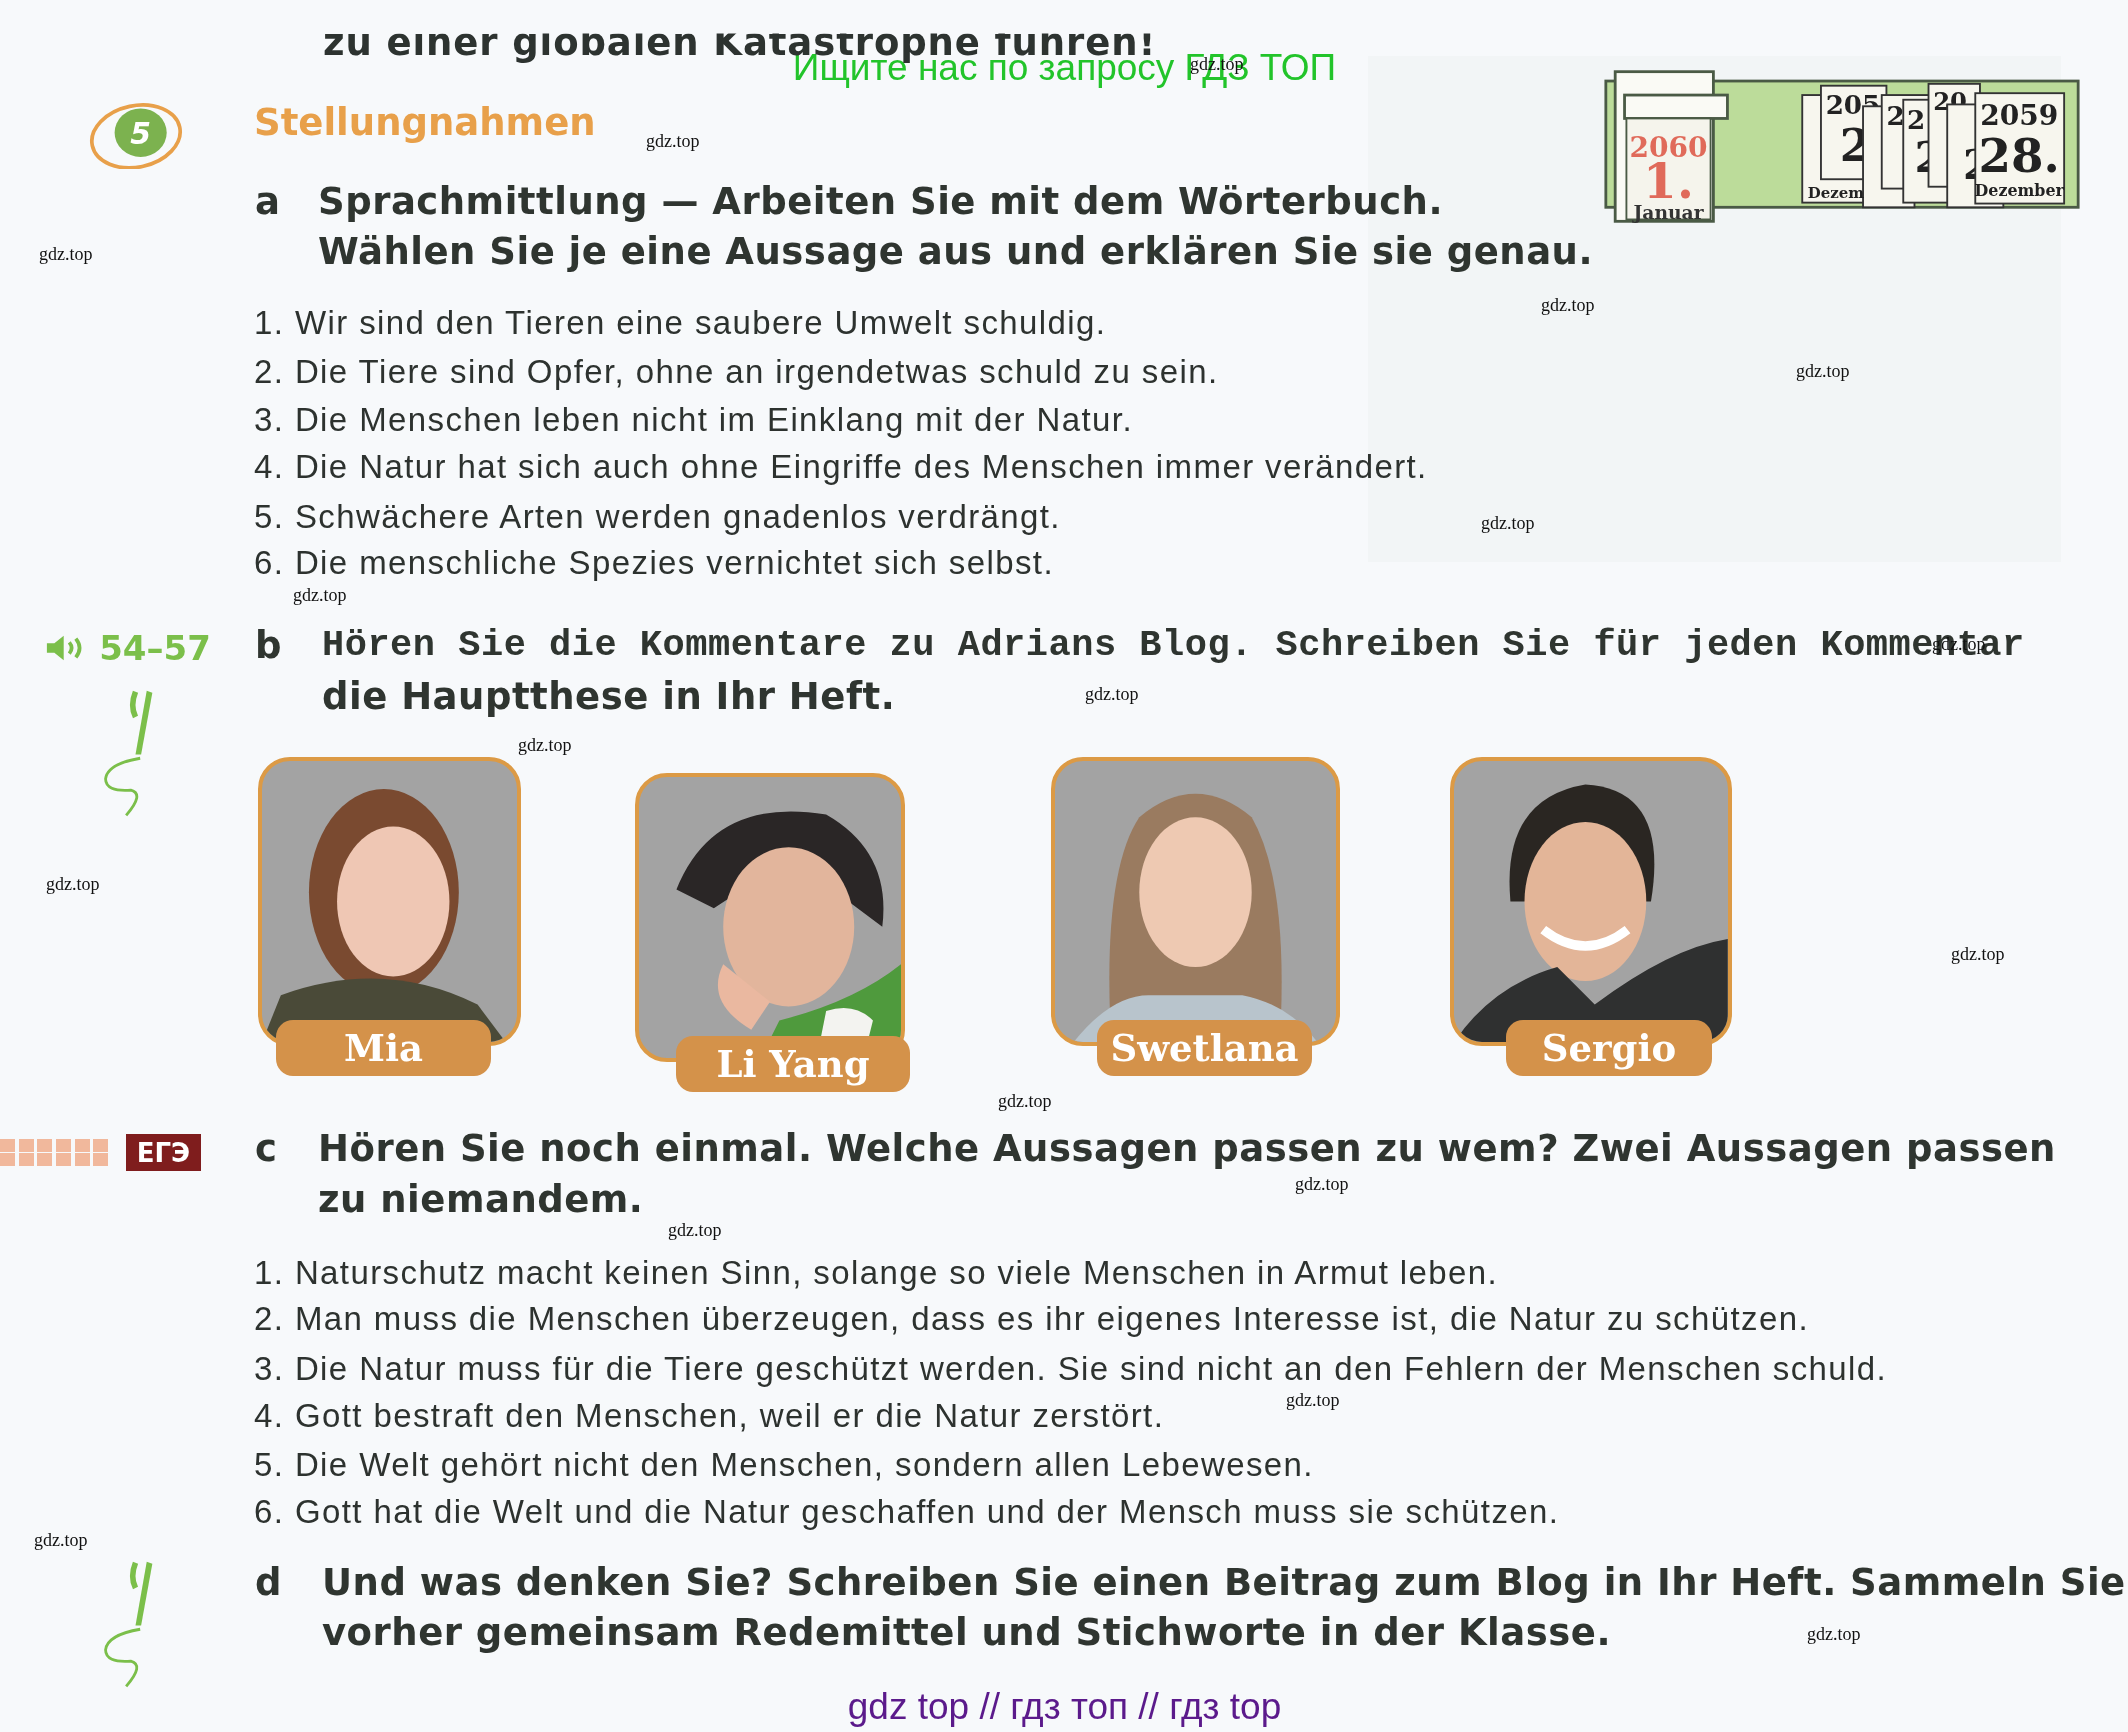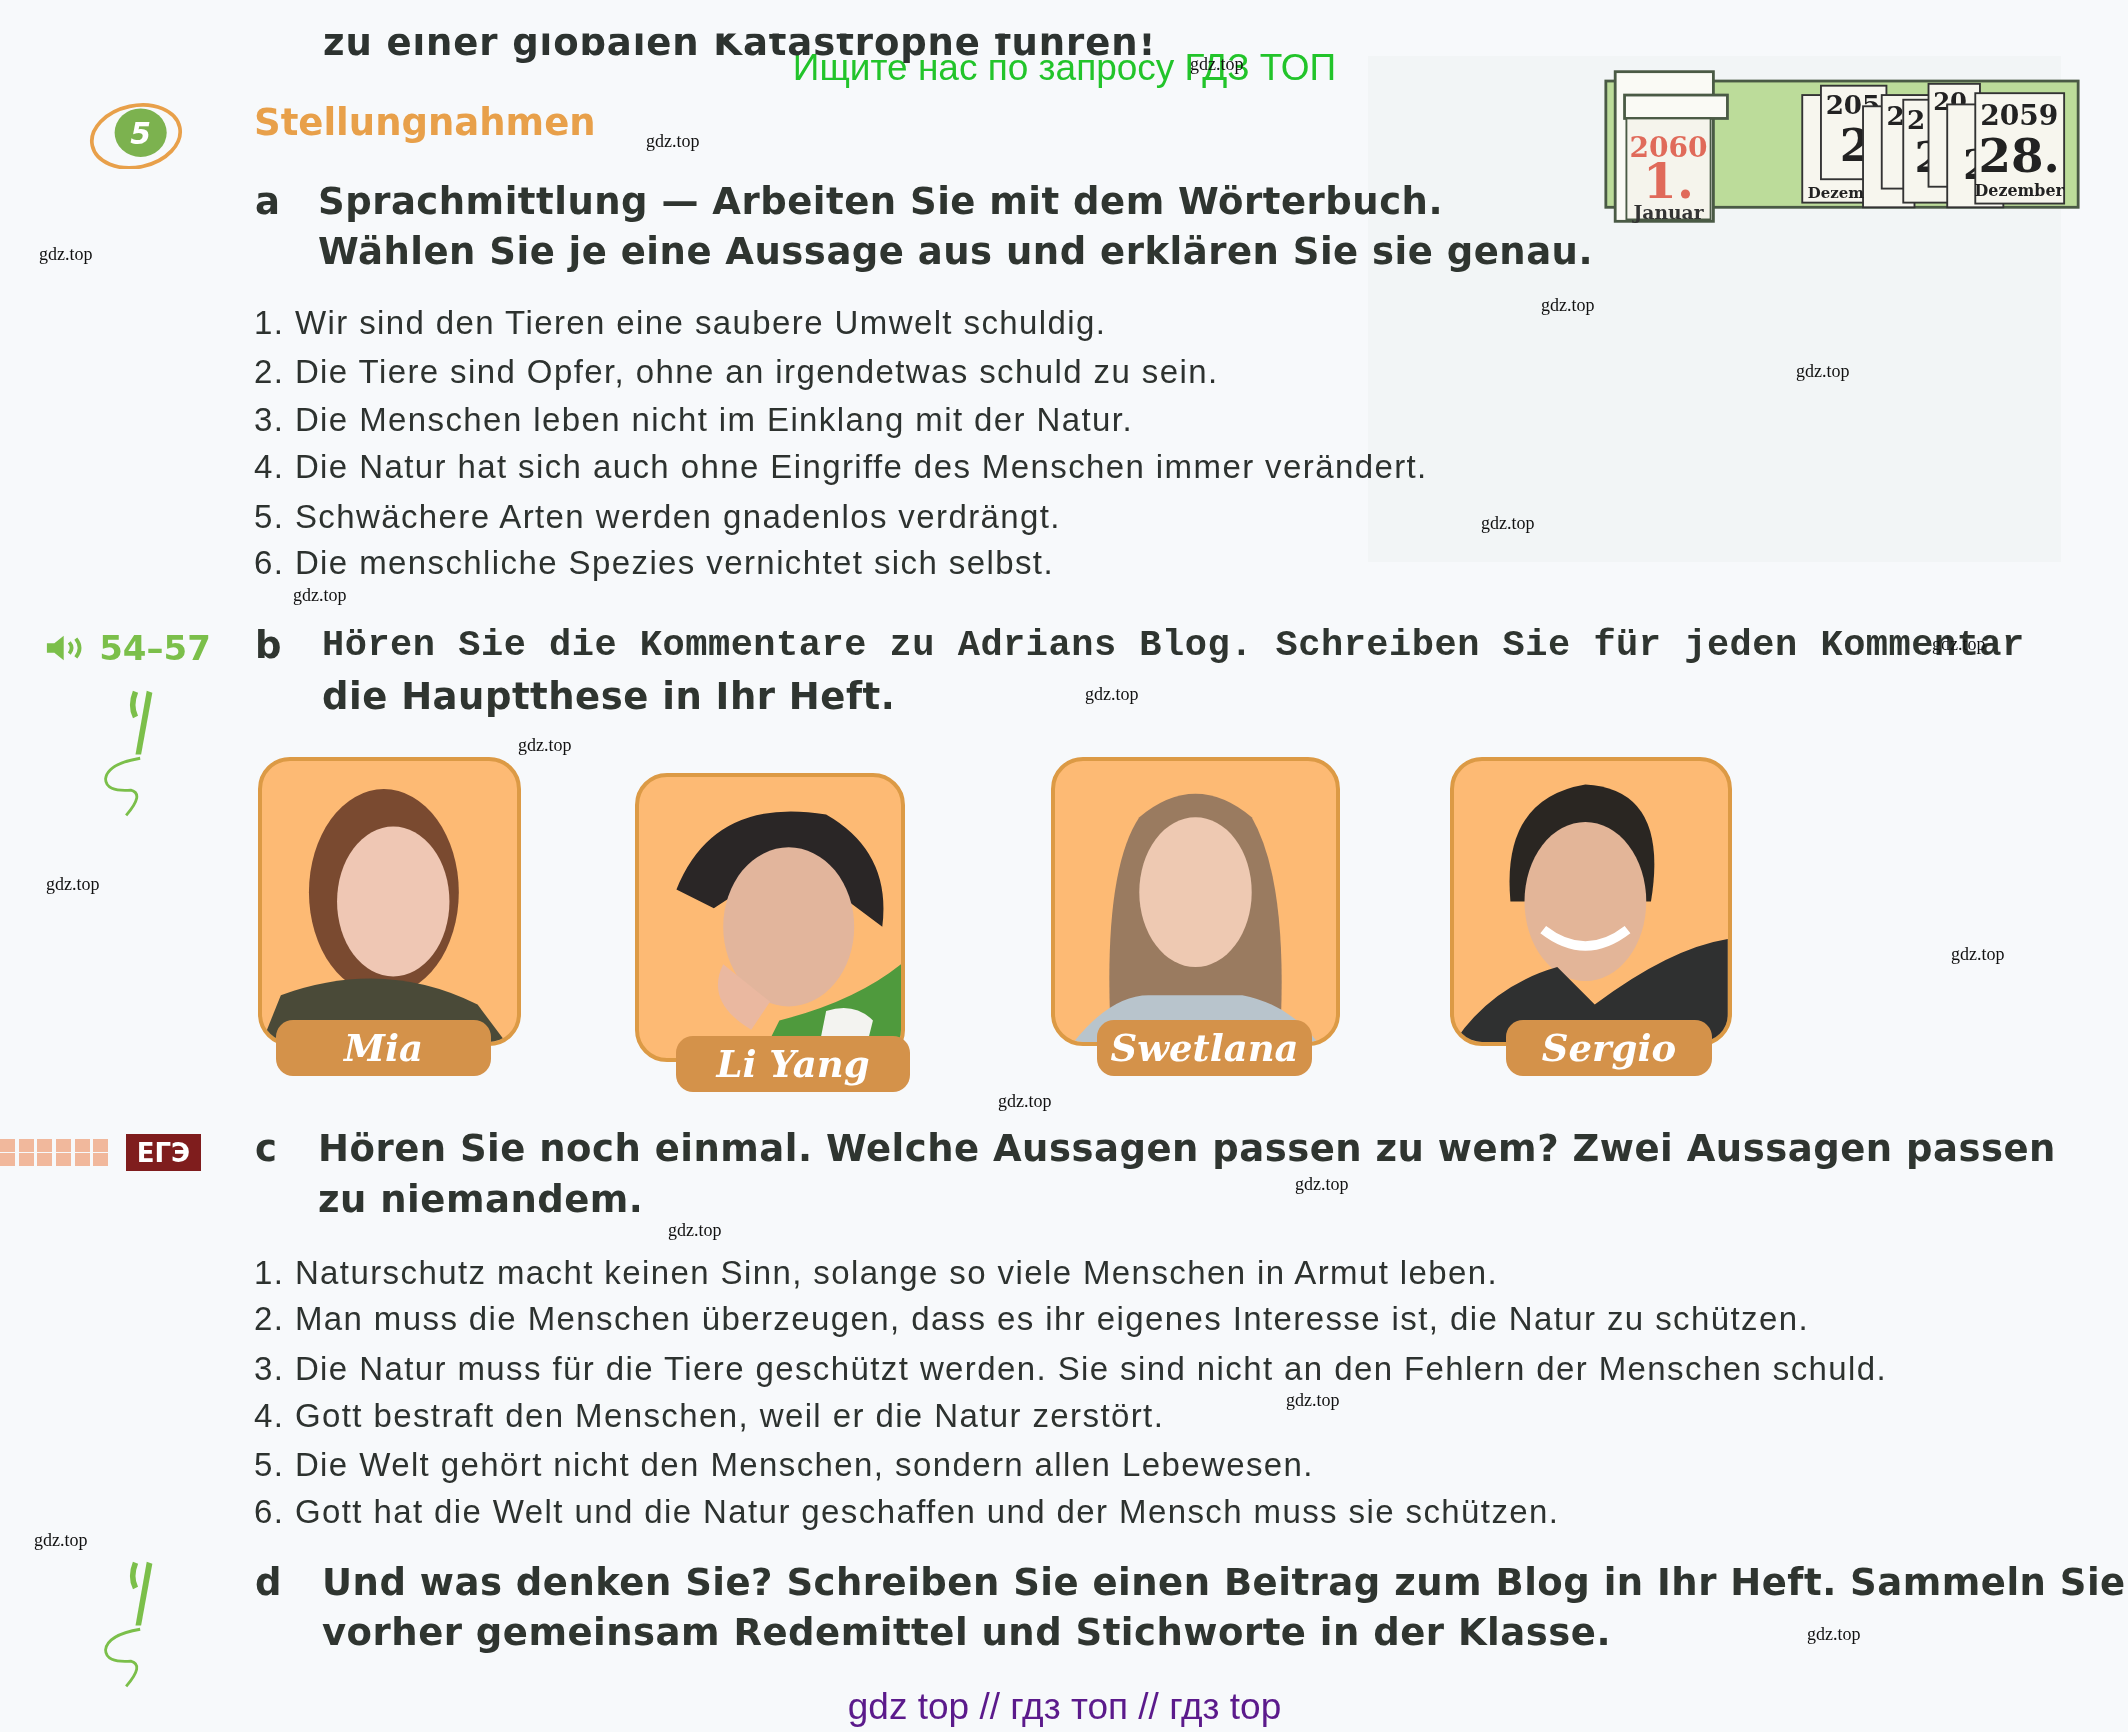--- a/index.html
+++ b/index.html
@@ -14,21 +14,21 @@
   .top-banner { position:absolute; top:1.9px; left:0; width:2129px; text-align:center; color:#22c42a; font-family:"Liberation Sans", sans-serif; font-size:37px; line-height:37px;margin-top:47px; }
   .cut-header { position:absolute; left:323px; top:20.6px; font-size:37px; font-weight:bold; color:#2d3330; letter-spacing:0.9px; clip-path: inset(30% 0 0 0); }
   .badge-5 { position:absolute; left:88px; top:102px; width:96px; height:67px; }
   .section-title { position:absolute; left:254px; top:101px; font-size:37px; font-weight:bold; color:#e8a04a; font-family:"DejaVu Sans", sans-serif; letter-spacing:0px; }
   .task-letter { position:absolute; font-size:37px; font-weight:bold; color:#2f3530; }
   .task-text { position:absolute; font-size:37px; font-weight:bold; color:#2f3530; white-space:nowrap; letter-spacing:0.5px; }
   .item { position:absolute; left:254px; font-family:"Liberation Sans", sans-serif; font-size:33px; color:#2d322f; white-space:nowrap; letter-spacing:1.4px; }
   .wm { position:absolute; font-family:Liberation Serif, serif; font-size:18px; color:#111; white-space:nowrap; }
   .audio { position:absolute; left:45px; top:628px; display:flex; align-items:center; gap:11.2px; color:#7bbf4a; font-weight:bold; font-size:34px; }
   .pencil { position:absolute; }
-  .card { position:absolute; border:4.7px solid #dc9a45; border-radius:32px; background:#fdba74; overflow:visible;font-style:italic; }
+  .card { position:absolute; border:4.7px solid #dc9a45; border-radius:32px; background:#a3a3a3; overflow:visible; }
   .card .photo { position:absolute; left:0; top:0; right:0; bottom:0; border-radius:28px; overflow:hidden; }
   .card .label { position:absolute; bottom:-34px; height:56px; background:#d4924a; border-radius:17px; color:#fff; font-weight:bold; font-size:37px; line-height:56px; text-align:center; font-family:"DejaVu Serif", serif; }
   .ege { position:absolute; left:0; top:1134px; height:37px; display:flex; align-items:center; }
   .ege .dash { width:15px; height:13px; background:#f1b89c; margin:0.9px 3.7px 0.9px 0; }
   .ege .box { background:#7f1d1d; color:#fff; font-size:26px; font-weight:bold; padding:1.9px 11.2px; margin-left:5.6px; height:34px; line-height:34px; }
   .bottom-wm { position:absolute; left:0; width:2129px; top:1686px; text-align:center; color:#5b1a8b; font-family:"Liberation Sans", sans-serif; font-size:37px; }
 </style>
 </head>
 <body>
 

